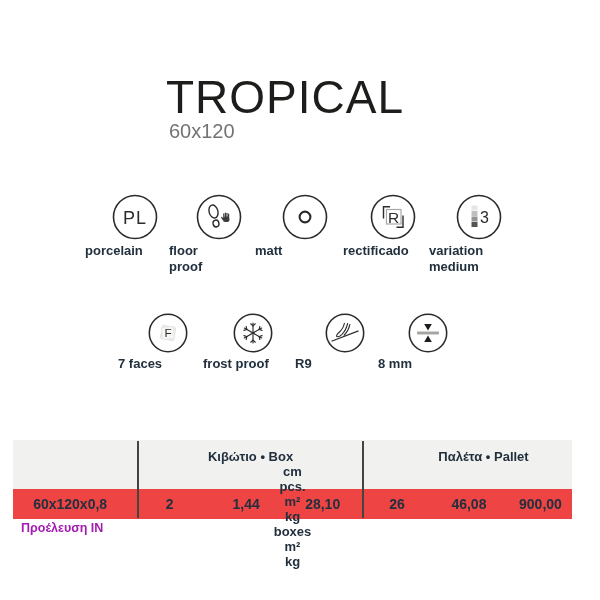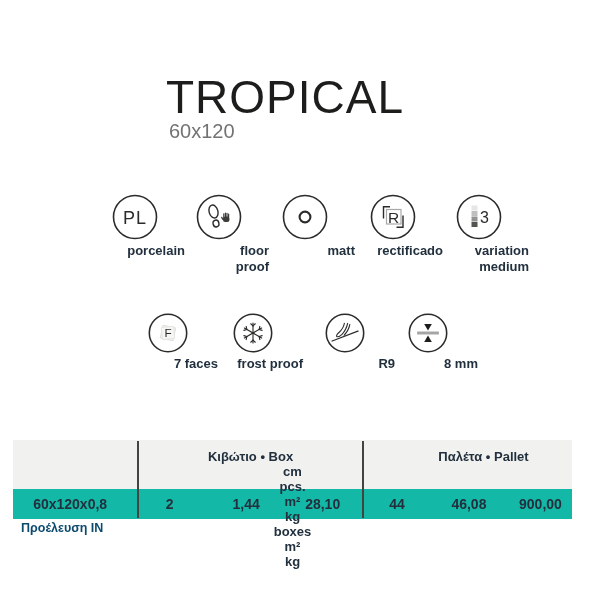--- a/index.html
+++ b/index.html
@@ -7,41 +7,41 @@
               font-family:"Liberation Sans", sans-serif; }
   .page { position:relative; width:600px; height:600px; background:#fff; }
 
   
   .title { position:absolute; left:166px; top:74px; font-size:46px; font-weight:300;
            letter-spacing:1px; color:#1d1d1b; line-height:1; }
   .size  { position:absolute; left:169px; top:121px; font-size:20px; font-weight:400;
            color:#737373; line-height:1; }
 
   
-  .feature { position:absolute; width:100px; text-align:right; }
+  .feature { position:absolute; width:100px; text-align:left; }
   .feature svg { display:block; margin:0 auto; }
   .flabel { margin-top:3px; font-size:13px; font-weight:700; color:#22303e; line-height:16px; }
   .flabel span { display:block; }
 
   
   .spec-table { position:absolute; left:13px; top:440px; width:559px; color:#22303e; }
   .thead { background:#f1f1ef; height:49px; }
   .trow { display:flex; }
   .grow1 { height:24px; align-items:flex-end; }
   .grow2 { height:25px; align-items:center;flex-direction:column; }
-  .drow  { height:30px; align-items:center; background:#14b8a6;gap:8px; }
+  .drow  { height:30px; align-items:center; background:#ef4444;gap:8px; }
   .cell { text-align:center; font-weight:700; }
   .c-cm { width:125px; } .c-pcs { width:75px; } .c-m2b { width:75px; } .c-kgb { width:75px; }
   .c-box { width:70px; } .c-m2p { width:70px; } .c-kgp { width:69px; }
   .g-empty { width:125px; } .g-box { width:225px; } .g-pallet { width:209px;padding-left:32px; }
   .ghead { font-size:13px; } .chead { font-size:13px; } .dcell { font-size:14px; }
   .vdiv { position:absolute; top:1px; width:2px; height:77px; background:#43433f; }
   .vdiv1 { left:124px; } .vdiv2 { left:349px; }
   .footnote { position:absolute; left:13px; top:521px; font-size:12.5px; font-weight:700;
-              color:#0c4a6e;padding-left:8px; }
+              color:#a21caf;padding-left:8px; }
 </style>
 </head>
 <body>
 
 <div class="page">
 
   <div class="title">TROPICAL</div>
   <div class="size">60x120</div>
 
   <div class="feature" style="left:85px; top:194px;">
@@ -195,21 +195,21 @@
         <div class="cell c-box chead">boxes</div>
         <div class="cell c-m2p chead">m²</div>
         <div class="cell c-kgp chead">kg</div>
       </div>
     </div>
     <div class="trow drow">
       <div class="cell c-cm dcell">60x120x0,8</div>
       <div class="cell c-pcs dcell">2</div>
       <div class="cell c-m2b dcell">1,44</div>
       <div class="cell c-kgb dcell">28,10</div>
-      <div class="cell c-box dcell">44</div>
+      <div class="cell c-box dcell">26</div>
       <div class="cell c-m2p dcell">46,08</div>
       <div class="cell c-kgp dcell">900,00</div>
     </div>
     <div class="vdiv vdiv1"></div>
     <div class="vdiv vdiv2"></div>
   </div>
 
   <div class="footnote">Προέλευση IN</div>
 
 </div>

